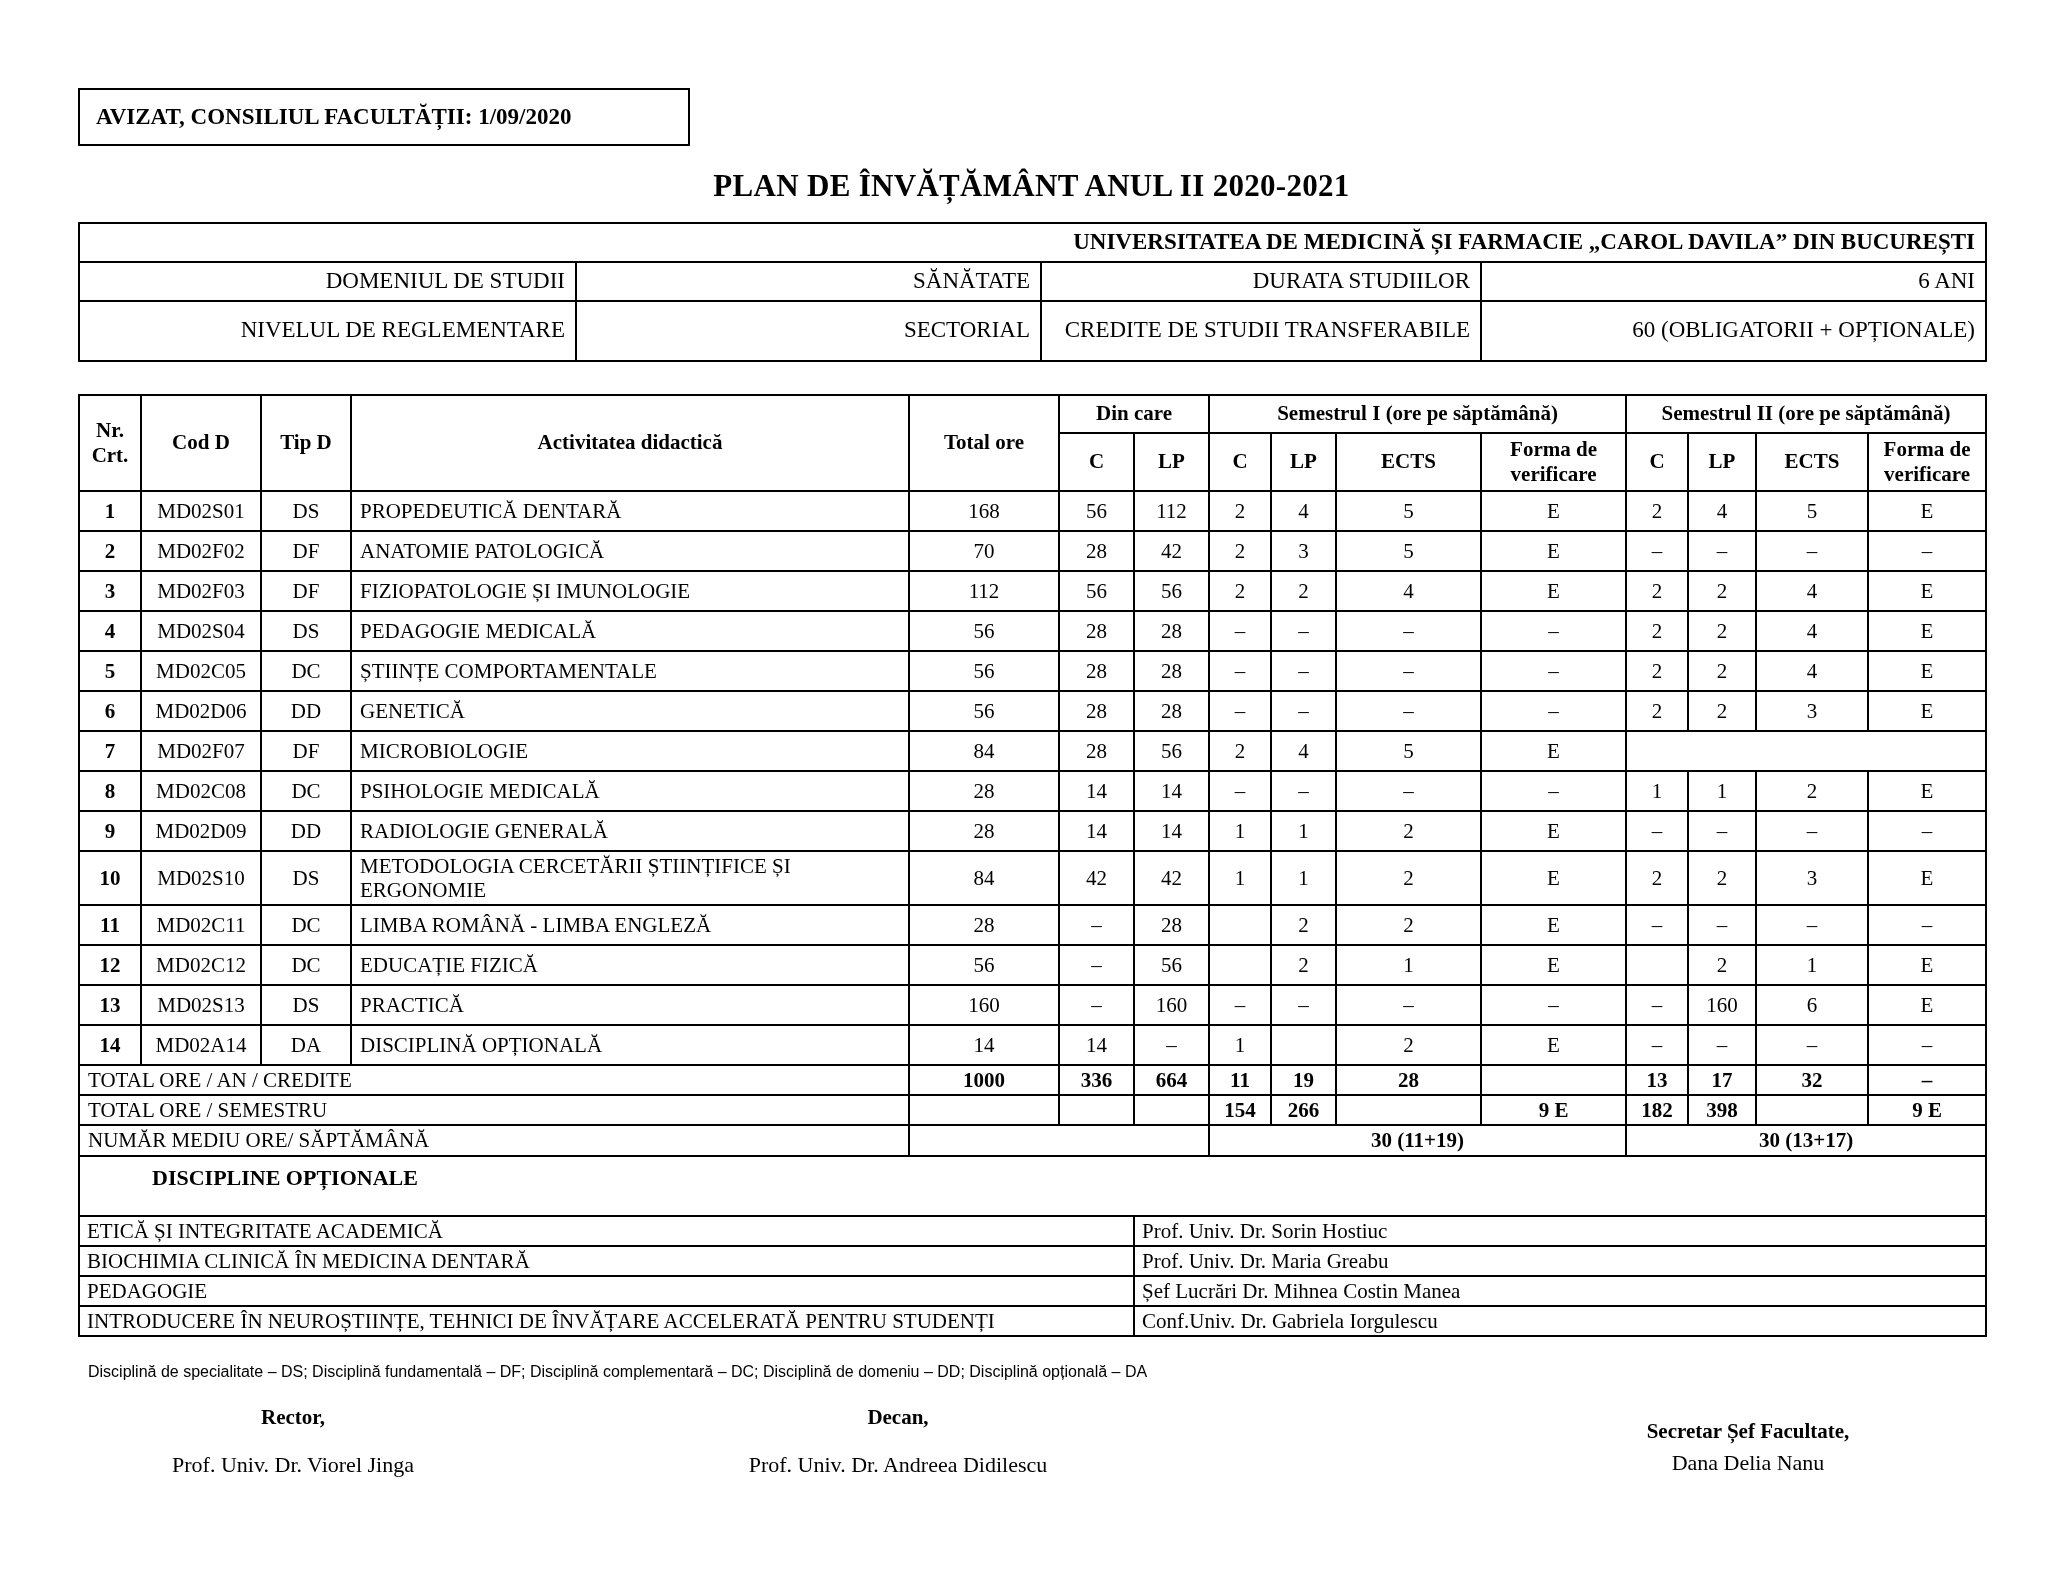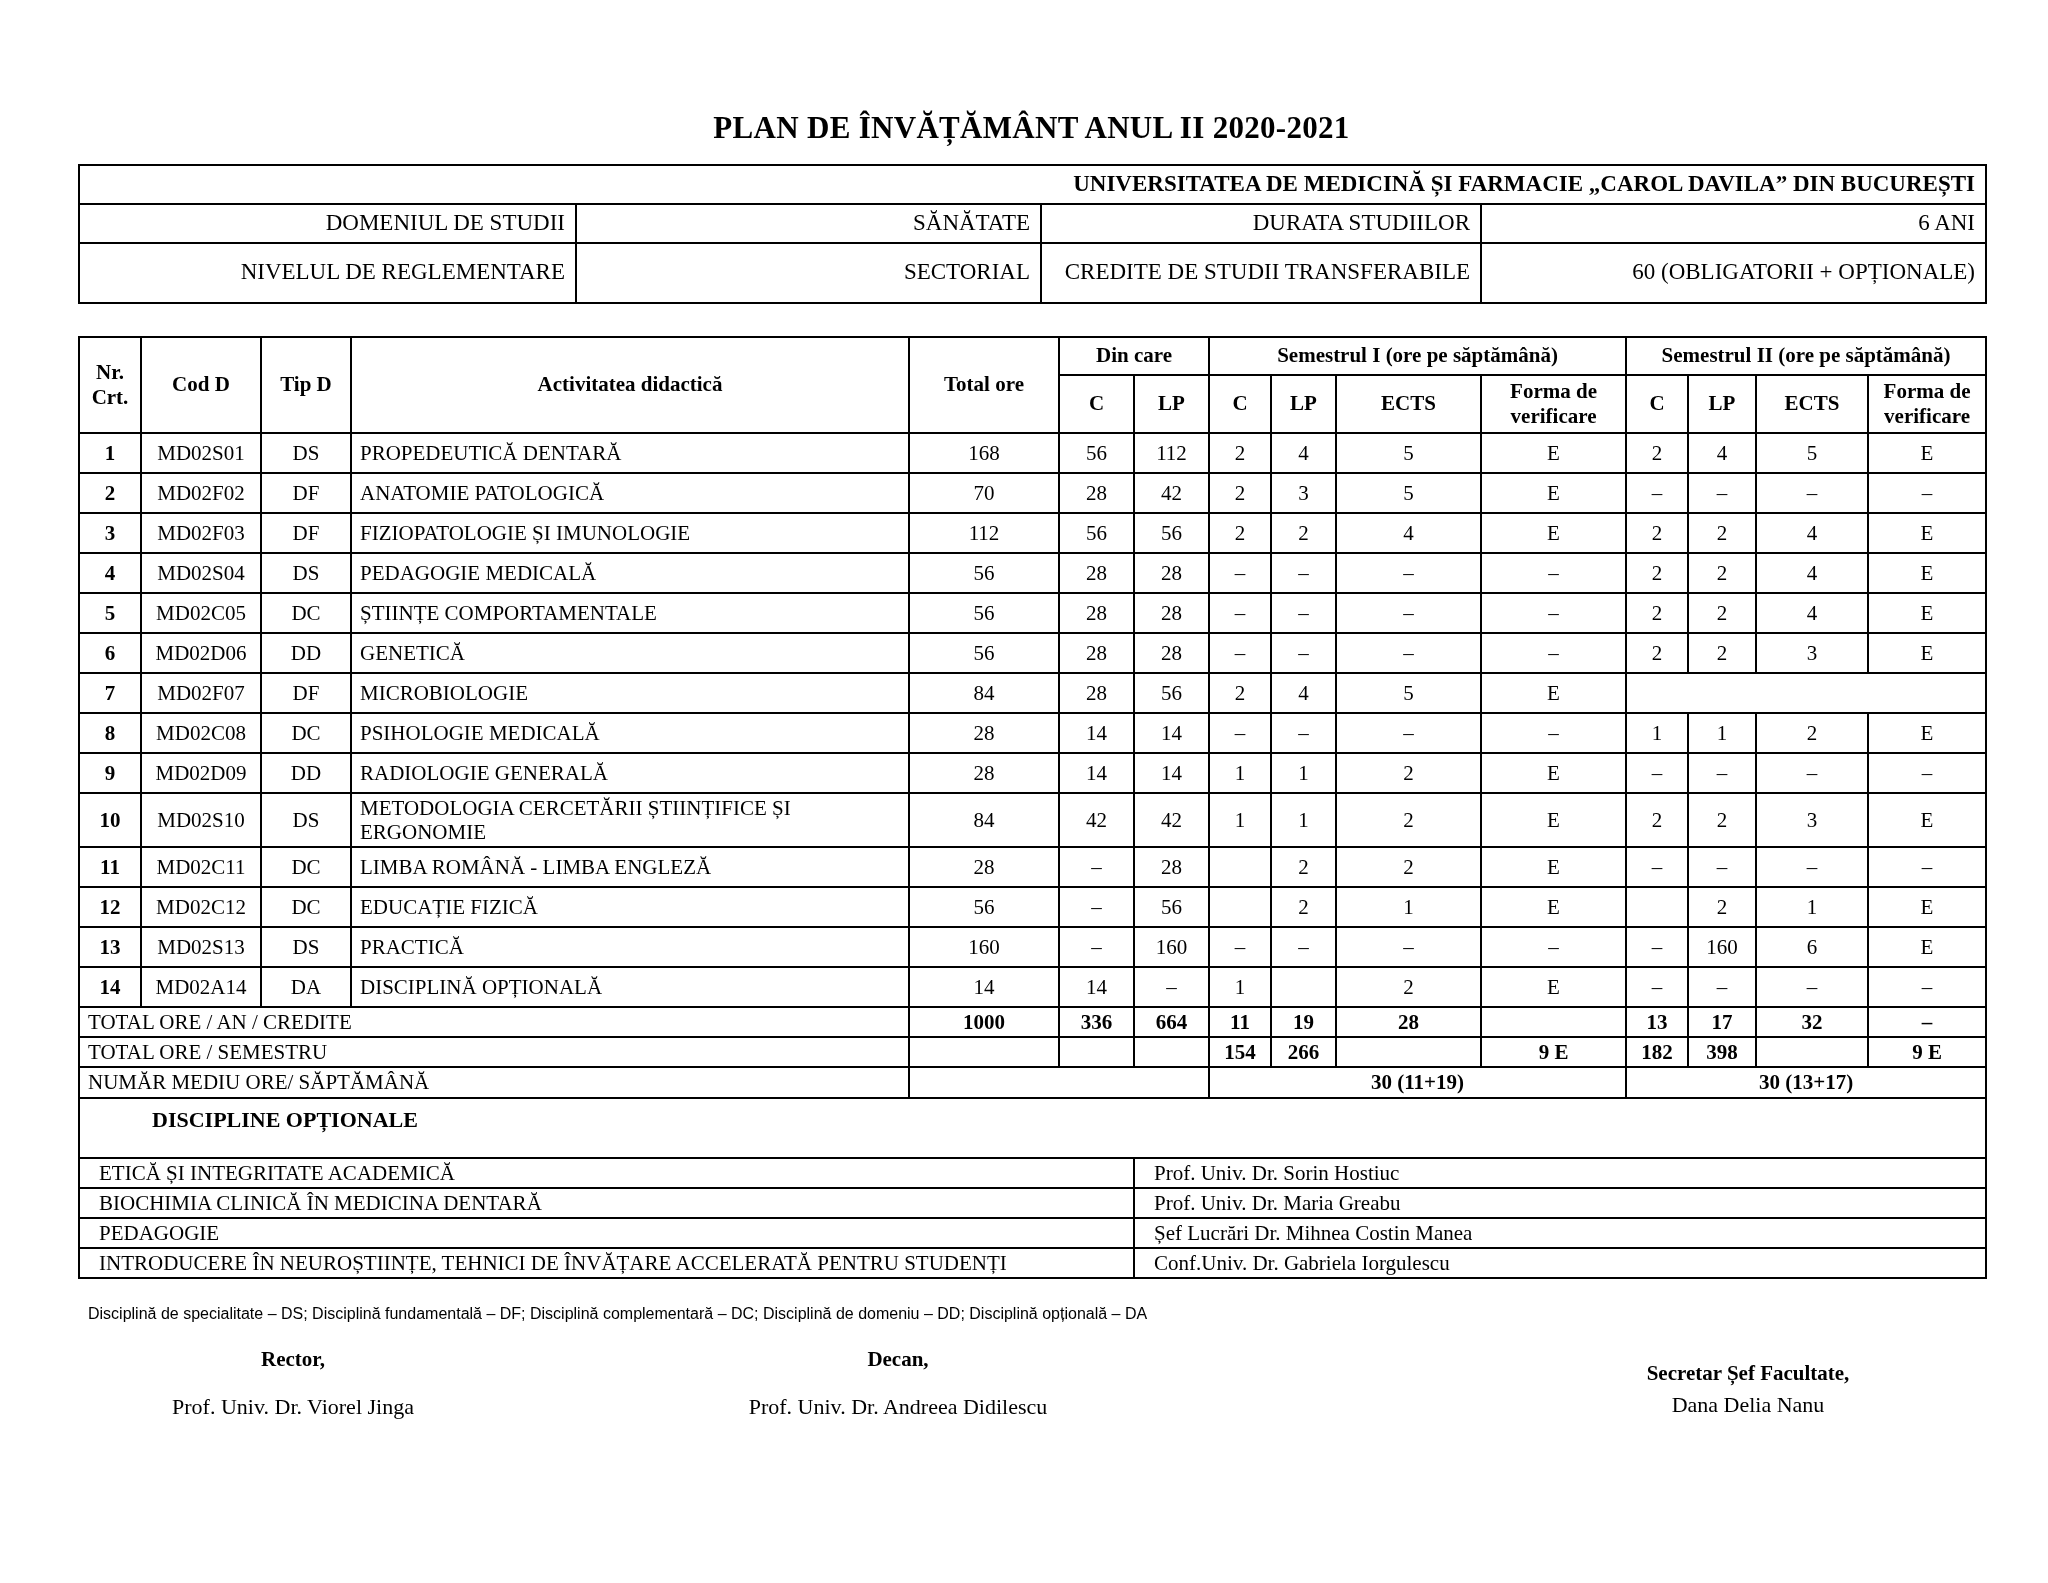--- a/index.html
+++ b/index.html
@@ -45,21 +45,21 @@
   .b { font-weight: bold; }
   .pre { white-space: pre-line; }
   .hdr-top th { height: 38px; }
   .hdr-sub th { height: 58px; }
   .total-row td { height: 30px; }
   .lbl { padding-left: 10px; }
   .opt-title-row td {
     height: 60px; vertical-align: top; font-weight: bold;
     padding-top: 8px; padding-left: 72px; font-size: 22px;
   }
-  .opt-row td { height: 24px; padding-left: 19px; }
+  .opt-row td { height: 24px; padding-left: 7px; }
 
   .footnote {
     font-family: "Liberation Sans", sans-serif;
     font-size: 16px;
     margin-top: 26px;
     padding-left: 10px;
   }
 
   .signatures { position: relative; height: 150px; margin-top: 24px; }
   .sig { position: absolute; text-align: center; top: 0; }
@@ -69,20 +69,23 @@
   .sig-decan { left: 630px; width: 380px; }
   .sig-secretar { left: 1440px; width: 460px; top: 14px; }
   .sig-secretar .name { margin-top: 6px; }
 </style>
 </head>
 <body>
 
 <div class="page">
   <div class="content">
 
+    <div class="avizat-box">
+      <span>AVIZAT, CONSILIUL FACULTĂȚII: 1/09/2020</span>
+    </div>
 
     <div class="doc-title">PLAN DE ÎNVĂȚĂMÂNT ANUL II 2020-2021</div>
 
     <table class="info-table">
       <colgroup>
         <col style="width:497px">
           <col style="width:465px">
           <col style="width:440px">
           <col style="width:505px">
       </colgroup>

